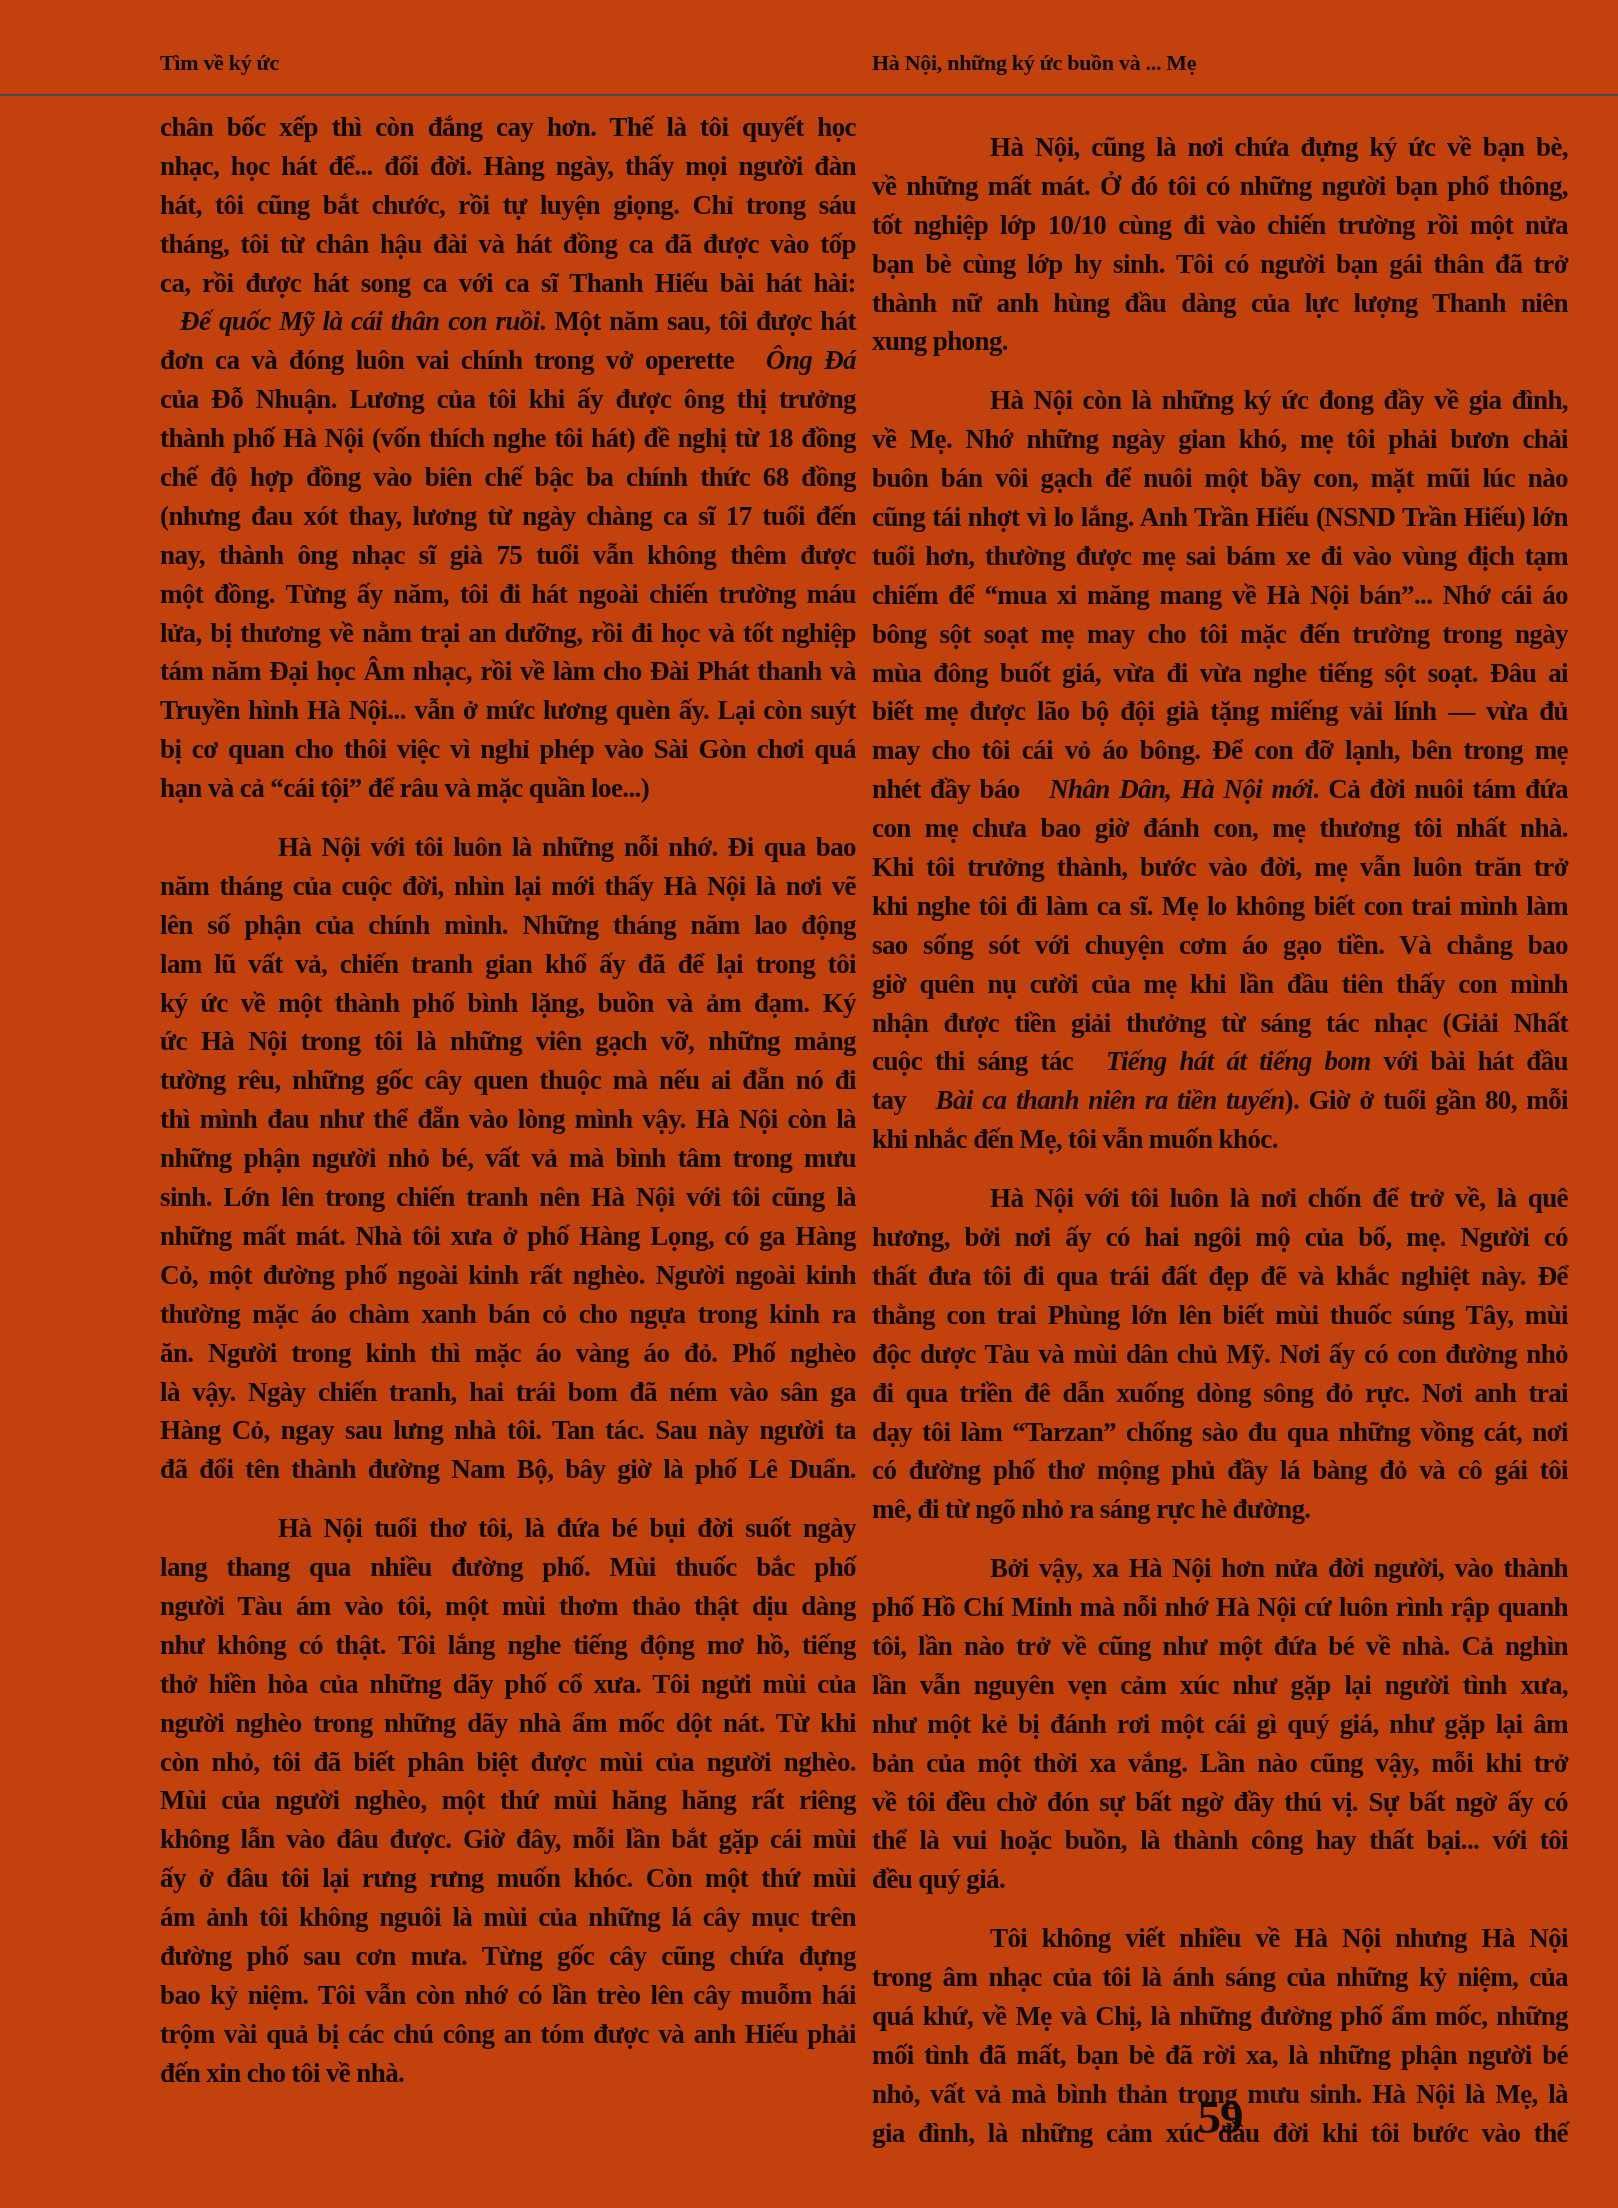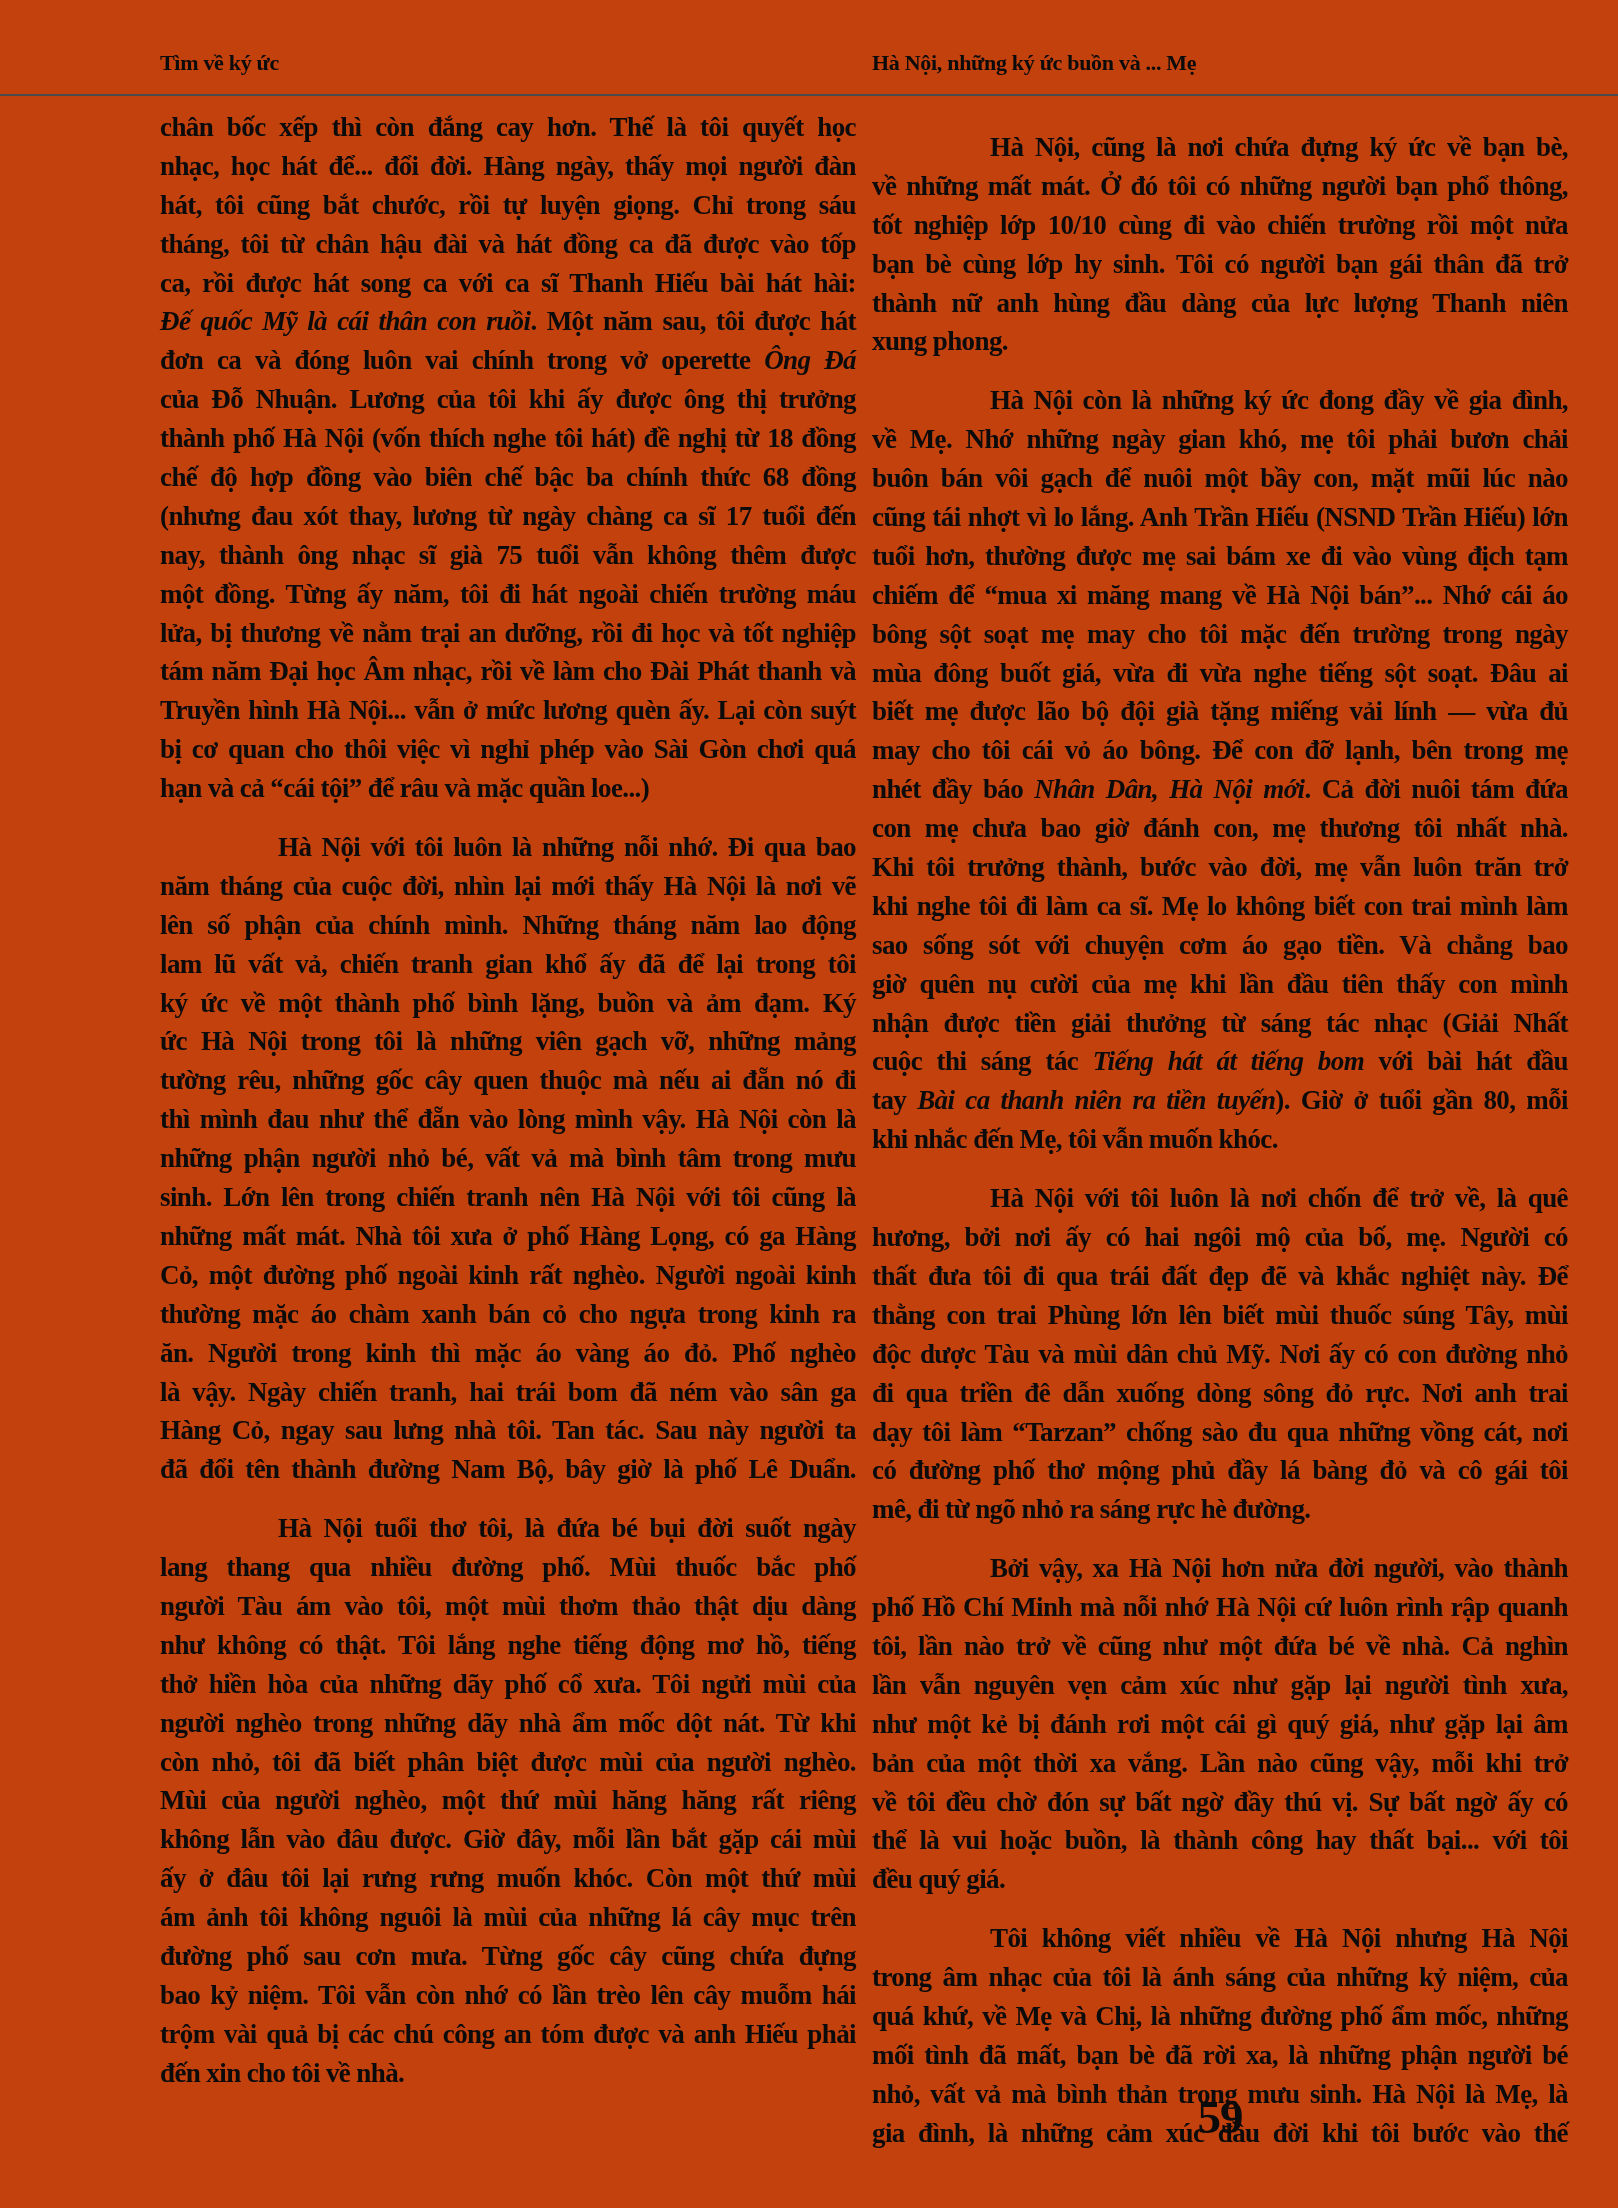--- a/index.html
+++ b/index.html
@@ -42,21 +42,21 @@
     line-height: 38.9px;
     font-size: 27px;
     font-weight: 700;
     letter-spacing: -0.6px;
     text-align: justify;
     text-align-last: justify;
     white-space: nowrap;
   }
   .line.end    { text-align-last: left; }
   .line.indent { text-indent: 118px; margin-top: 20px; }
-  .line .i     { font-style: italic; }
+  .line .i     { font-style: italic; margin-left: 20px; }
   .page-number {
     position: absolute;
     top: 2082px;
     left: 872px;
     width: 696px;
     text-align: center;
     font-size: 47px;
     font-weight: 700;
     letter-spacing: -1px;
     margin-top: 8px;

